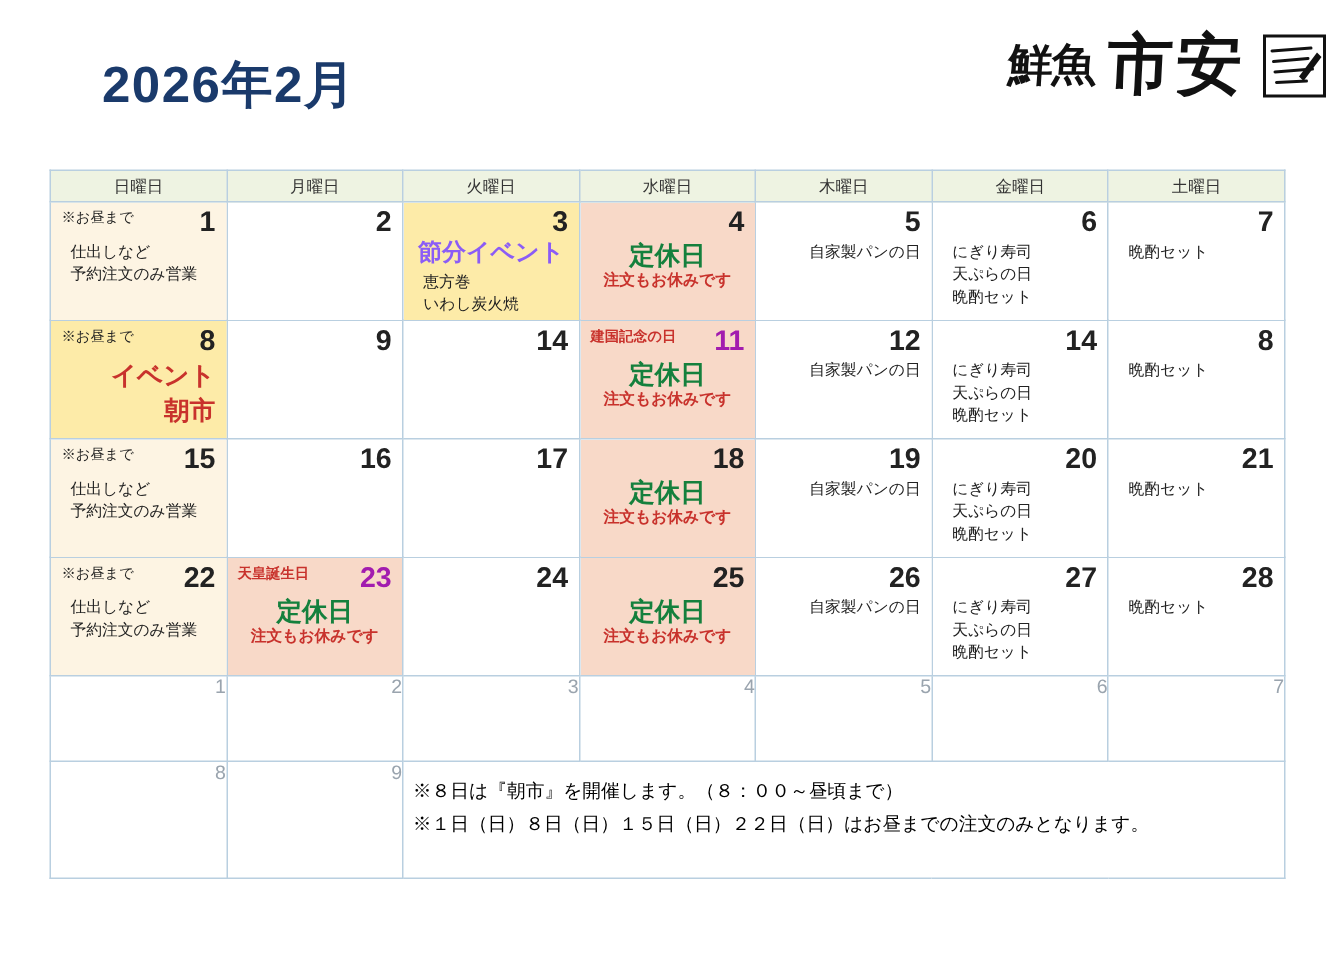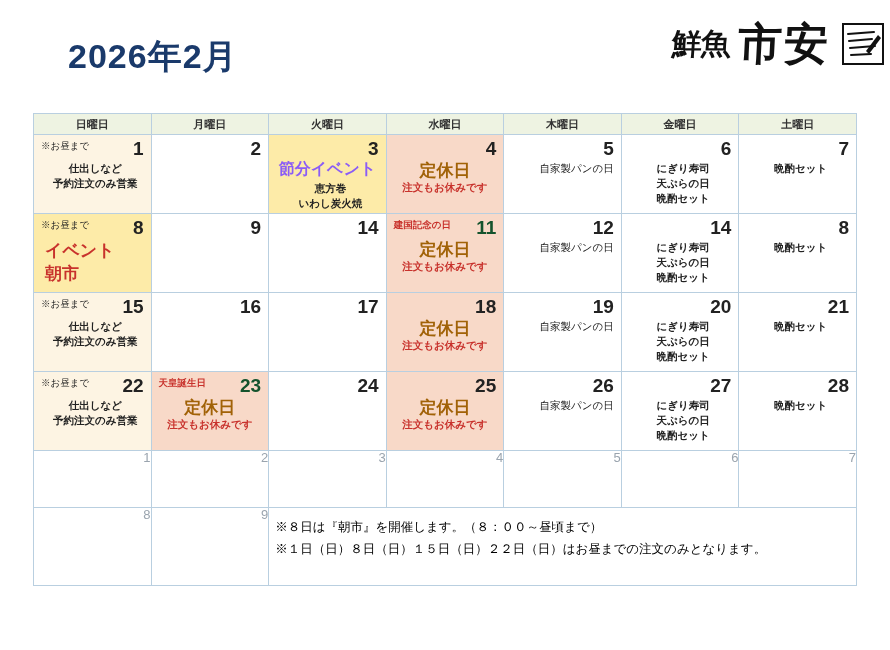--- a/index.html
+++ b/index.html
@@ -76,21 +76,21 @@
   }
   table.cal th, table.cal td {
     border: 1px solid #b9cfe0;
     vertical-align: top;
     padding: 0;
   }
   table.cal th {
     height: 21px;
     background: #eef3e2;
     font-size: 11px;
-    font-weight: bold;
+    font-weight: normal;
     color: #333;
     vertical-align: middle;
   }
   th.sun-head { color: #d04545; }
   th.sat-head { color: #3d6fb8; }
 
   td.day {
     height: 79px;
     background: #ffffff;
     position: relative;
@@ -101,40 +101,40 @@
     border-radius: 13px;
   }
   .daynum {
     font-size: 19px;
     font-weight: bold;
     color: #222;
     text-align: right;
     line-height: 1.05;
     display: block;
   }
-  .daynum.red { color: #14532d; }
+  .daynum.red { color: #a21caf; }
   .daynum.grey { color: #9aa4ae; font-weight: normal; font-size: 13px; }
   .note-top {
     position: absolute;
     left: 7px; top: 6px;
     font-size: 9.5px;
     color: #222;
     line-height: 1.1;
   }
   .note-top.red { color: #c8322c; font-weight: bold; }
   .ev-lines {
     margin-top: 2px;
     font-size: 10.5px;
     line-height: 1.45;
     color: #222;
   }
   .ev-lines .c { text-align: right; }
-  .ev-lines .l { text-align: center; padding-left: 6px; font-weight: bold; }
+  .ev-lines .l { text-align: left; padding-left: 6px; }
   .big-red {
-    color: #a16207;
+    color: #15803d;
     font-weight: bold;
     font-size: 17px;
     text-align: center;
     line-height: 1.25;
     margin-top: 1px;
   }
   .sub-red {
     color: #c8322c;
     font-weight: bold;
     font-size: 10.5px;
@@ -147,20 +147,21 @@
     font-size: 16px;
     text-align: center;
     line-height: 1.25;
   }
   .ev-title-orange {
     color: #c8322c;
     font-weight: bold;
     font-size: 17px;
     line-height: 1.35;
     padding-left: 4px;
+    text-align: right;
   }
 
   
   .bg-cream   { background: #fdf4e3 !important; }
   .bg-yellow  { background: #fdeba8 !important; }
   .bg-peach   { background: #f8d9c8 !important; }
   .bg-white   { background: #ffffff !important; }
 
   td.grey-row { height: 57px; background: #fff; }
   td.grey-row .daynum { font-size: 13px; color: #9aa4ae; font-weight: normal; }

